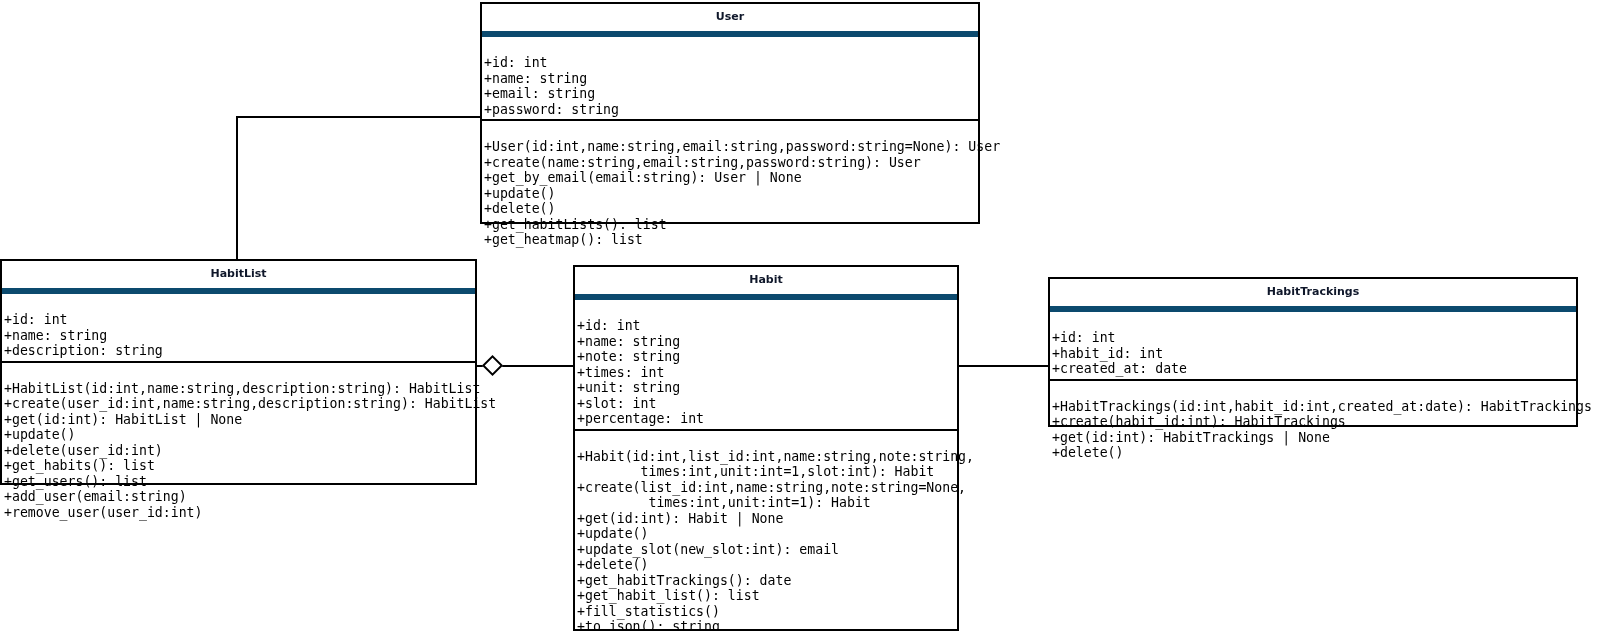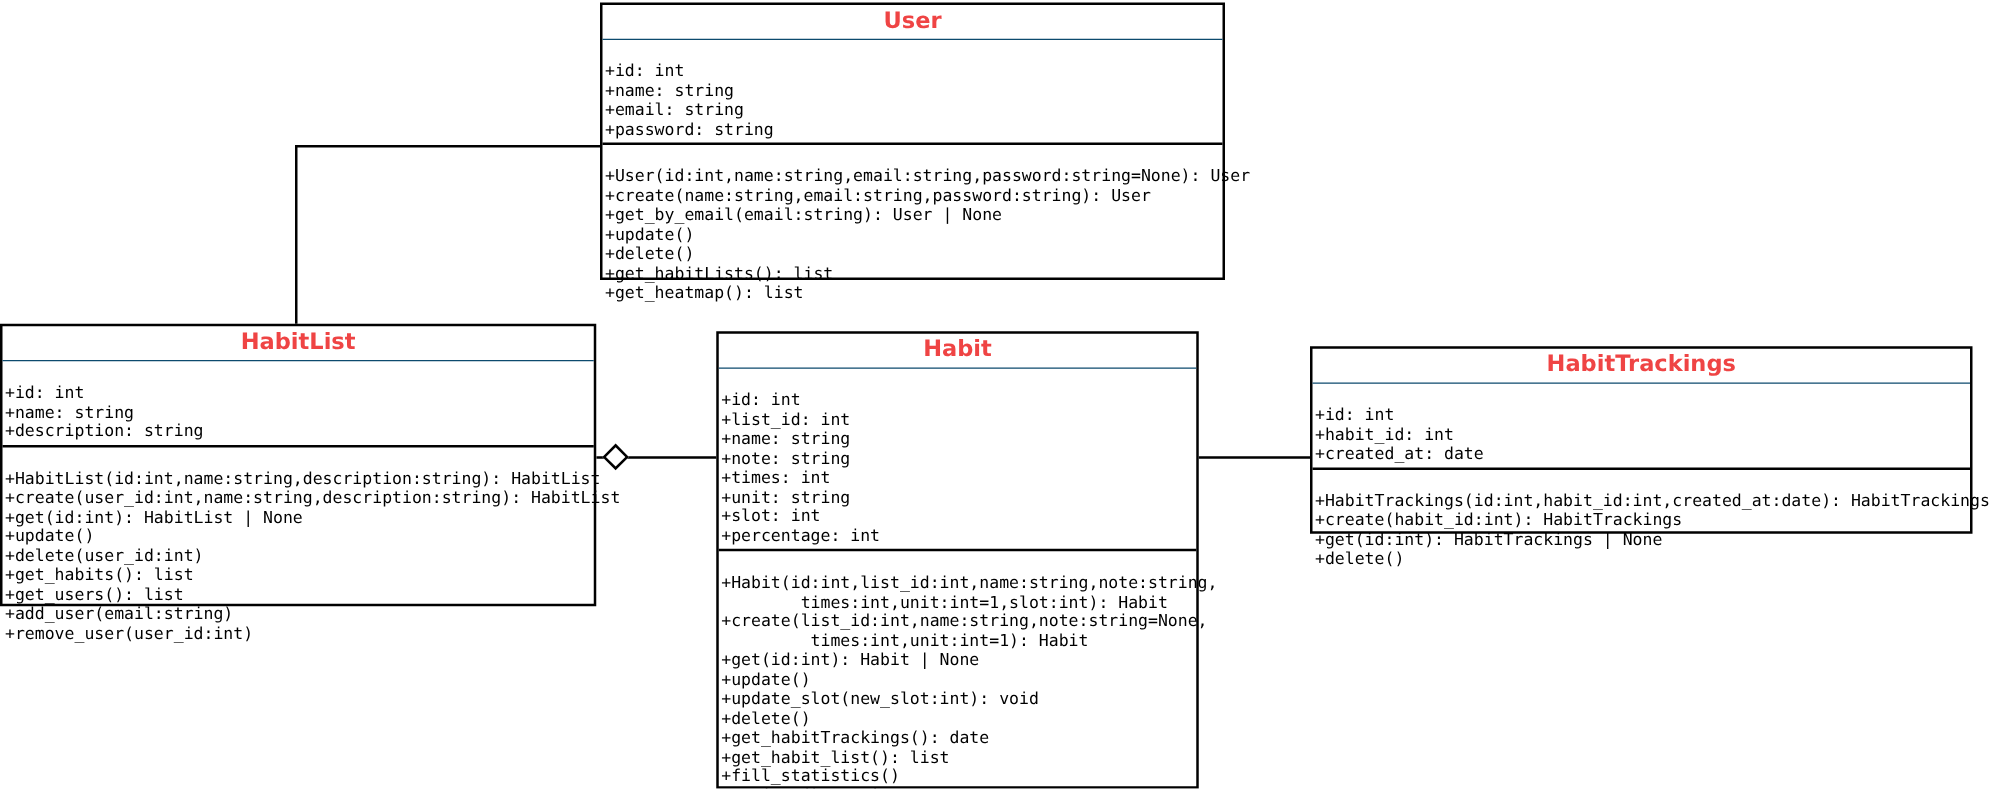--- a/index.html
+++ b/index.html
@@ -23,25 +23,25 @@
     position: absolute;
     box-sizing: border-box;
     border: 2px solid #000000;
     background: #ffffff;
     z-index: 3;
   }
   .uml-title {
     text-align: center;
     font-family: "DejaVu Sans", "Liberation Sans", sans-serif;
     font-weight: bold;
-    font-size: 18px;
+    font-size: 11px;
     line-height: 26px;
     height: 27px;
-    color: #ef4444;
-    border-bottom: 1px solid #0c4a6e;
+    color: #0f172a;
+    border-bottom: 6px solid #0c4a6e;
     white-space: nowrap;
     overflow: hidden;
   }
   .uml-section {
     padding: 18px 0 2px 0;
     border-bottom: 2px solid #000000;
   }
   .uml-section.last {
     border-bottom: none;
   }
@@ -120,36 +120,35 @@
       <div class="uml-row">+get_users(): list</div>
       <div class="uml-row">+add_user(email:string)</div>
       <div class="uml-row">+remove_user(user_id:int)</div>
     </div>
   </div>
 
   <div class="uml-class" style="left:573px; top:265px; width:386px; height:366px;">
     <div class="uml-title">Habit</div>
     <div class="uml-section">
       <div class="uml-row">+id: int</div>
-      <div class="uml-row">+list_id: int</div>
       <div class="uml-row">+name: string</div>
       <div class="uml-row">+note: string</div>
       <div class="uml-row">+times: int</div>
       <div class="uml-row">+unit: string</div>
       <div class="uml-row">+slot: int</div>
       <div class="uml-row">+percentage: int</div>
     </div>
     <div class="uml-section last">
       <div class="uml-row">+Habit(id:int,list_id:int,name:string,note:string,</div>
       <div class="uml-row">        times:int,unit:int=1,slot:int): Habit</div>
       <div class="uml-row">+create(list_id:int,name:string,note:string=None,</div>
       <div class="uml-row">         times:int,unit:int=1): Habit</div>
       <div class="uml-row">+get(id:int): Habit | None</div>
       <div class="uml-row">+update()</div>
-      <div class="uml-row">+update_slot(new_slot:int): void</div>
+      <div class="uml-row">+update_slot(new_slot:int): email</div>
       <div class="uml-row">+delete()</div>
       <div class="uml-row">+get_habitTrackings(): date</div>
       <div class="uml-row">+get_habit_list(): list</div>
       <div class="uml-row">+fill_statistics()</div>
       <div class="uml-row">+to_json(): string</div>
     </div>
   </div>
 
   <div class="uml-class" style="left:1048px; top:277px; width:530px; height:150px;">
     <div class="uml-title">HabitTrackings</div>

